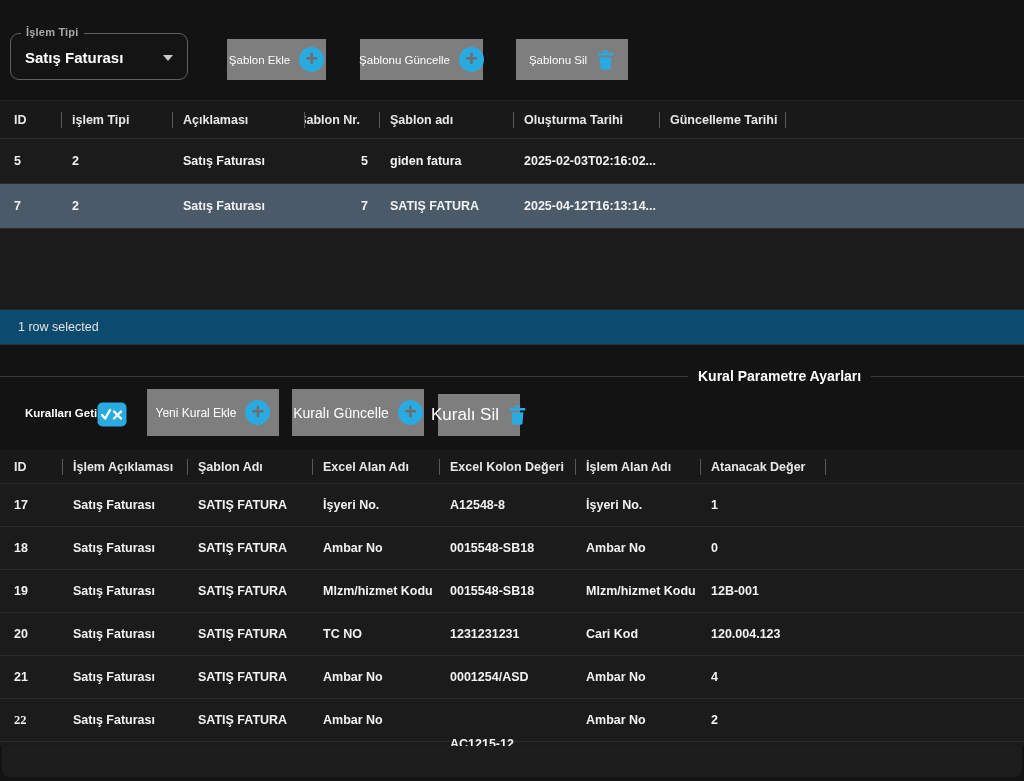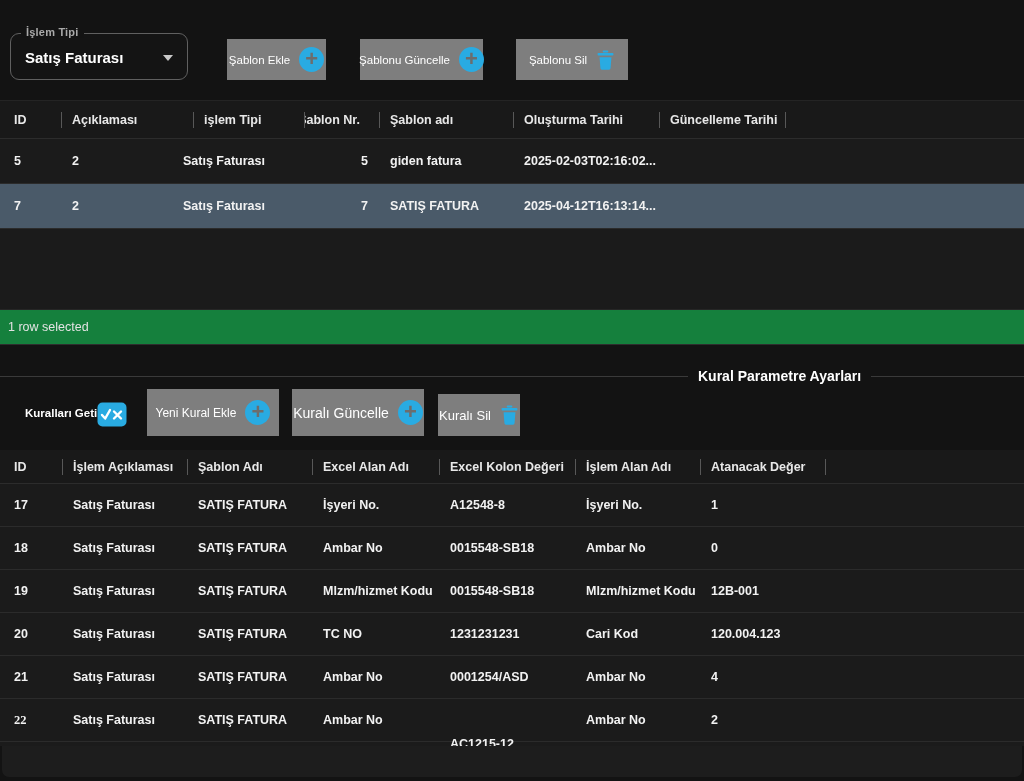--- a/index.html
+++ b/index.html
@@ -67,22 +67,22 @@
     display:flex; align-items:center; border-bottom:1px solid #2b2b2b;
     font-size:12.5px; font-weight:700; color:#f2f2f2; width:1024px; cursor:pointer;
   }
   #grid1 .grow { height:45px; }
   #grid2 .grow { height:43px; }
   .grow.selected { background:#4a5a69; }
   .gcell { padding-left:10px; white-space:nowrap; overflow:hidden; }
   .gcell:first-child { padding-left:14px; }
   .gstatus {
     position:absolute; bottom:0; left:0; right:0; height:35px;
-    border-top:1px solid #262626; display:flex; align-items:center; padding-left:8px;
-    font-size:12.5px; font-weight:400; color:#e3e3e3; background:#15803d;
+    border-top:1px solid #262626; display:flex; align-items:center; padding-left:18px;
+    font-size:12.5px; font-weight:400; color:#e3e3e3; background:#0c4a6e;
   }
 
   
   .sect-line { top:376px; left:0; width:1024px; height:1px; background:#3a3a3a; }
   .sect-title {
     top:368px; left:688px; background:#131313; padding:0 10px;
     font-size:14px; font-weight:700; color:#fff; white-space:nowrap;
   }
 
   
@@ -119,22 +119,22 @@
   <svg class="trash-ic" viewBox="0 0 24 26">
     <rect x="2" y="4" width="20" height="3.4" rx="1" fill="currentColor"></rect>
     <rect x="8.5" y="1" width="7" height="2.6" rx="1" fill="currentColor"></rect>
     <path d="M4.5 9.5h15l-1.1 14a2 2 0 0 1-2 1.8H7.6a2 2 0 0 1-2-1.8L4.5 9.5z" fill="currentColor"></path>
   </svg>
 </button>
 
 <div class="grid" id="grid1">
   <div class="ghead">
       <div class="hcell" style="width: 62px;">ID</div>
+      <div class="hcell" style="width: 111px;">işlem Tipi</div>
       <div class="hcell" style="width: 132px;">Açıklaması</div>
-      <div class="hcell" style="width: 111px;">işlem Tipi</div>
       <div class="hcell" style="width: 75px; justify-content: flex-end; padding-right: 20px;">Şablon Nr.</div>
       <div class="hcell" style="width: 134px;">Şablon adı</div>
       <div class="hcell" style="width: 146px;">Oluşturma Tarihi</div>
       <div class="hcell" style="width: 126px;">Güncelleme Tarihi</div>
     </div>
   <div class="gbody">
       <div class="grow">
         <div class="gcell" style="width: 62px;">5</div>
         <div class="gcell" style="width: 111px;">2</div>
         <div class="gcell" style="width: 132px;">Satış Faturası</div>
@@ -169,21 +169,21 @@
 <button class="btn" style="left:147px; top:389px; width:132px; height:47px; font-size:12px;">
   <span>Yeni Kural Ekle</span>
   <span class="plus-ic"></span>
 </button>
 
 <button class="btn" style="left:292px; top:389px; width:132px; height:47px; font-size:14px;">
   <span>Kuralı Güncelle</span>
   <span class="plus-ic"></span>
 </button>
 
-<button class="btn" style="left:438px; top:394px; width:82px; height:42px; font-size:13px;">
+<button class="btn" style="left:438px; top:394px; width:82px; height:42px; font-size:17px;">
   <span>Kuralı Sil</span>
   <svg class="trash-ic" viewBox="0 0 24 26">
     <rect x="2" y="4" width="20" height="3.4" rx="1" fill="currentColor"></rect>
     <rect x="8.5" y="1" width="7" height="2.6" rx="1" fill="currentColor"></rect>
     <path d="M4.5 9.5h15l-1.1 14a2 2 0 0 1-2 1.8H7.6a2 2 0 0 1-2-1.8L4.5 9.5z" fill="currentColor"></path>
   </svg>
 </button>
 
 <div class="grid" id="grid2">
   <div class="ghead">

